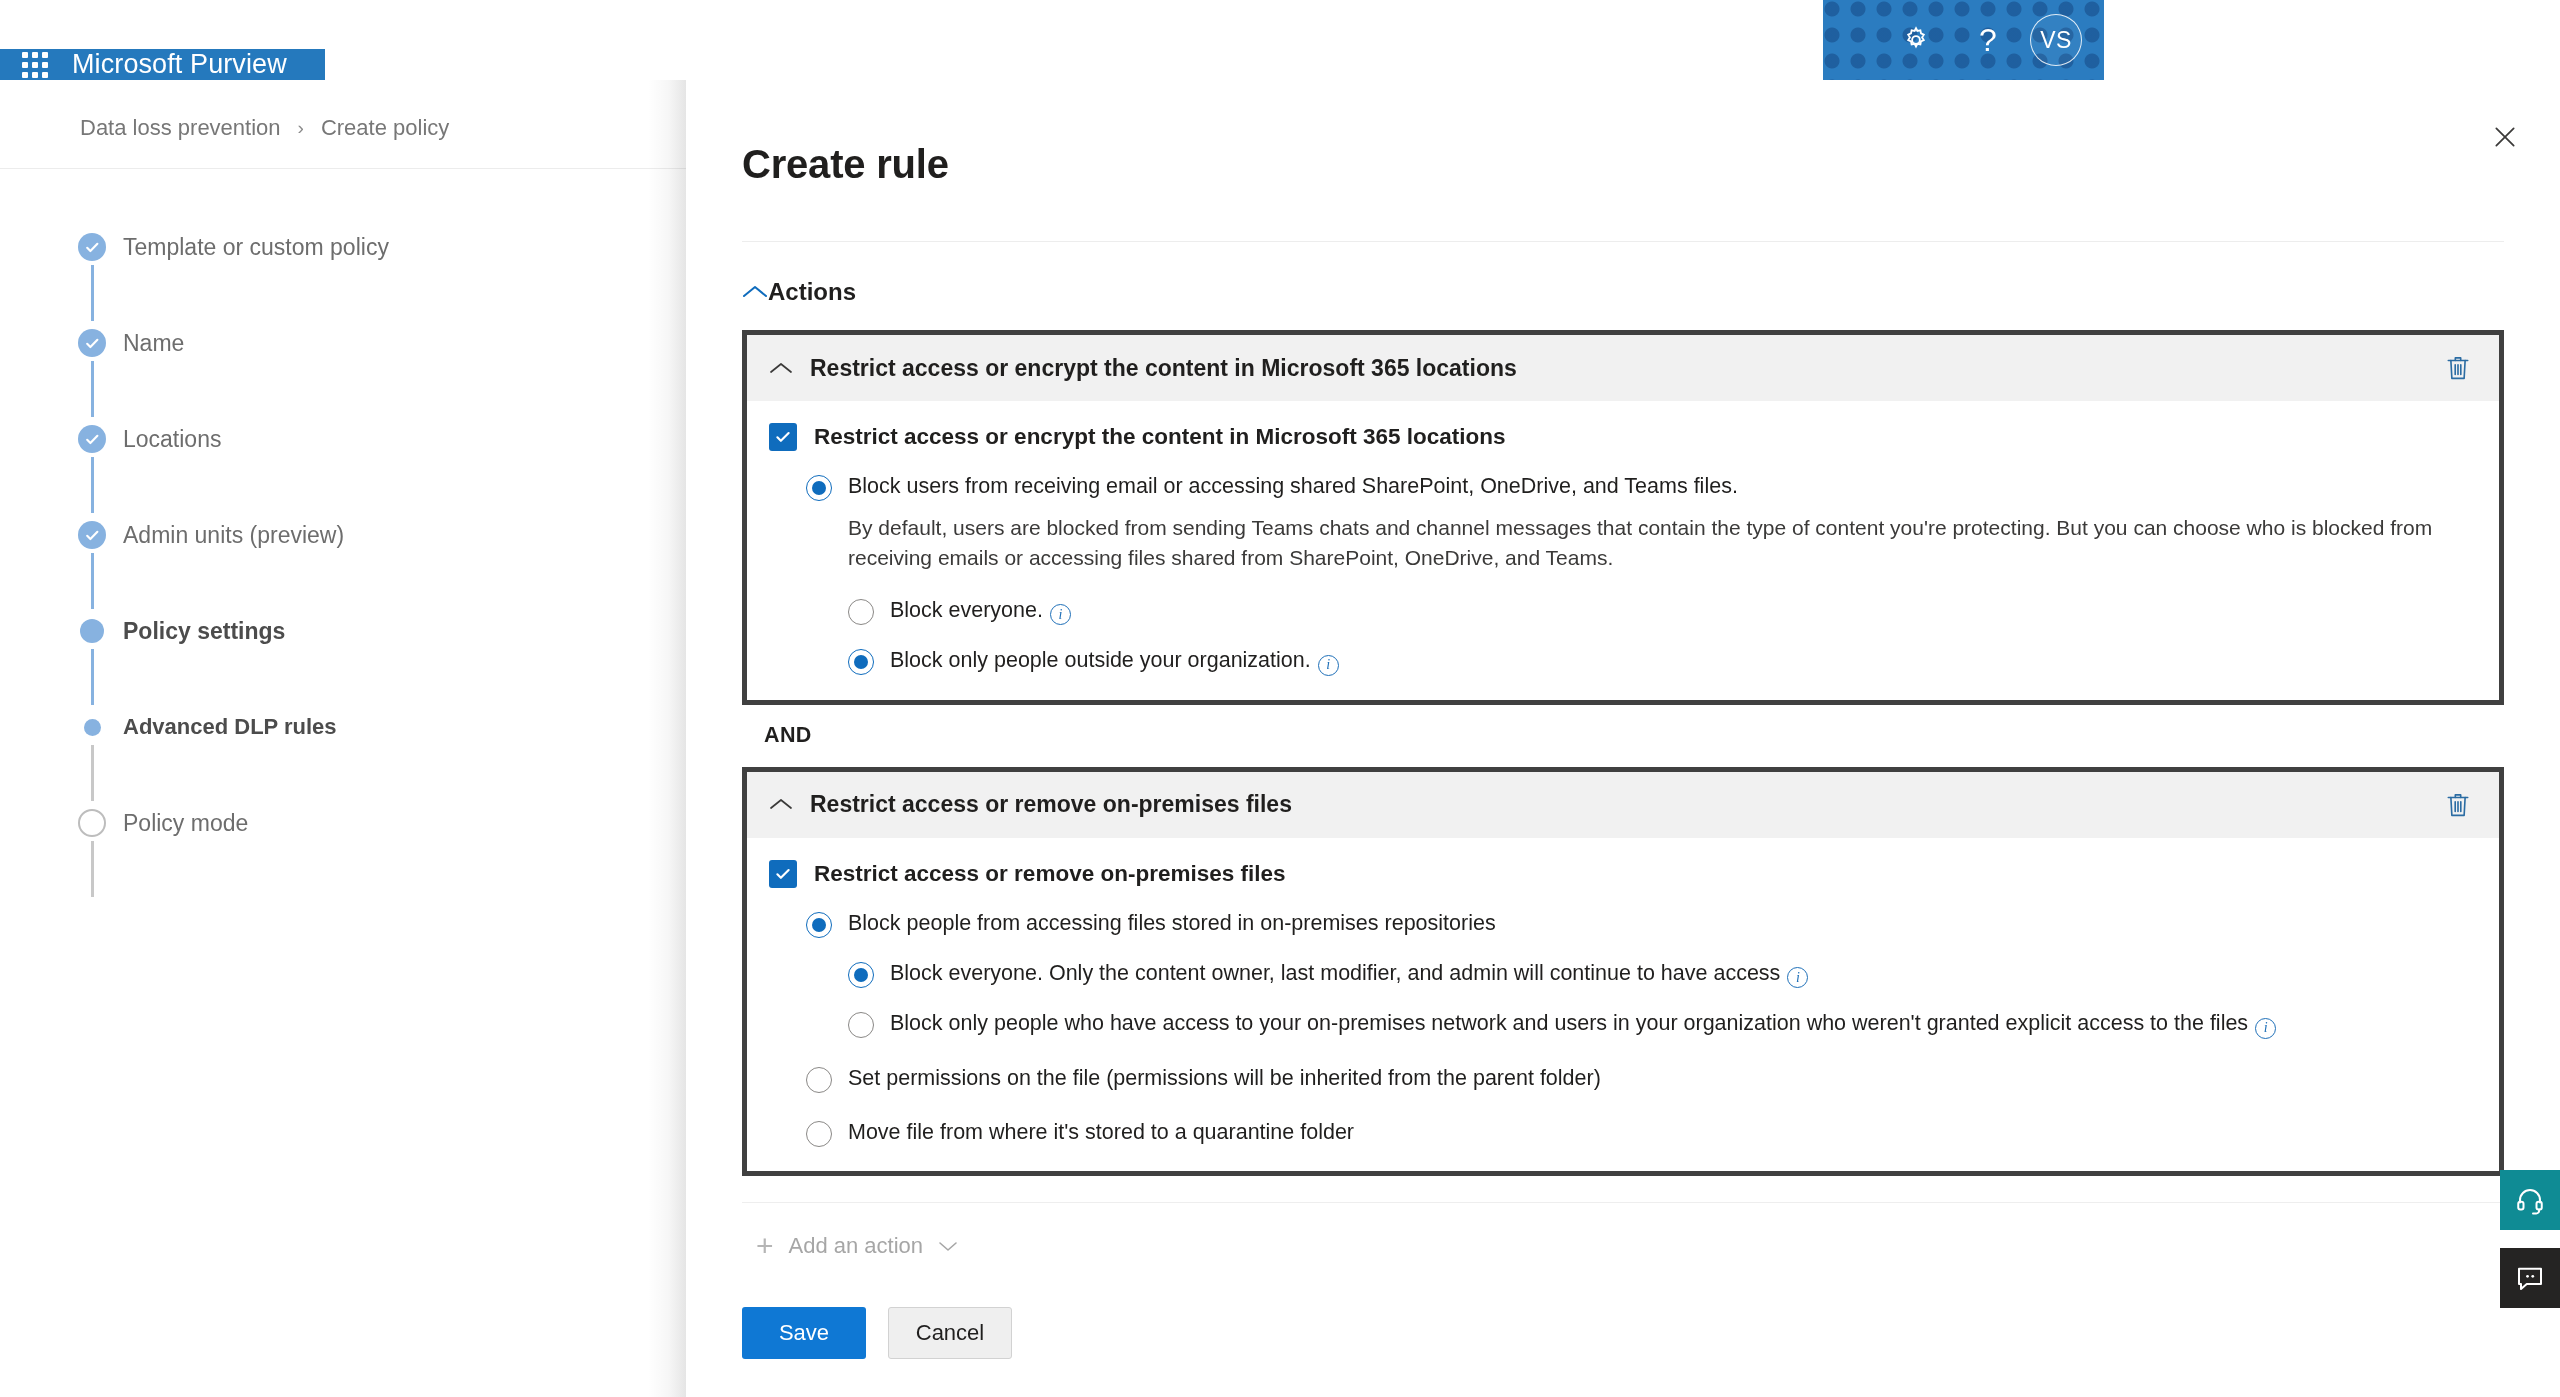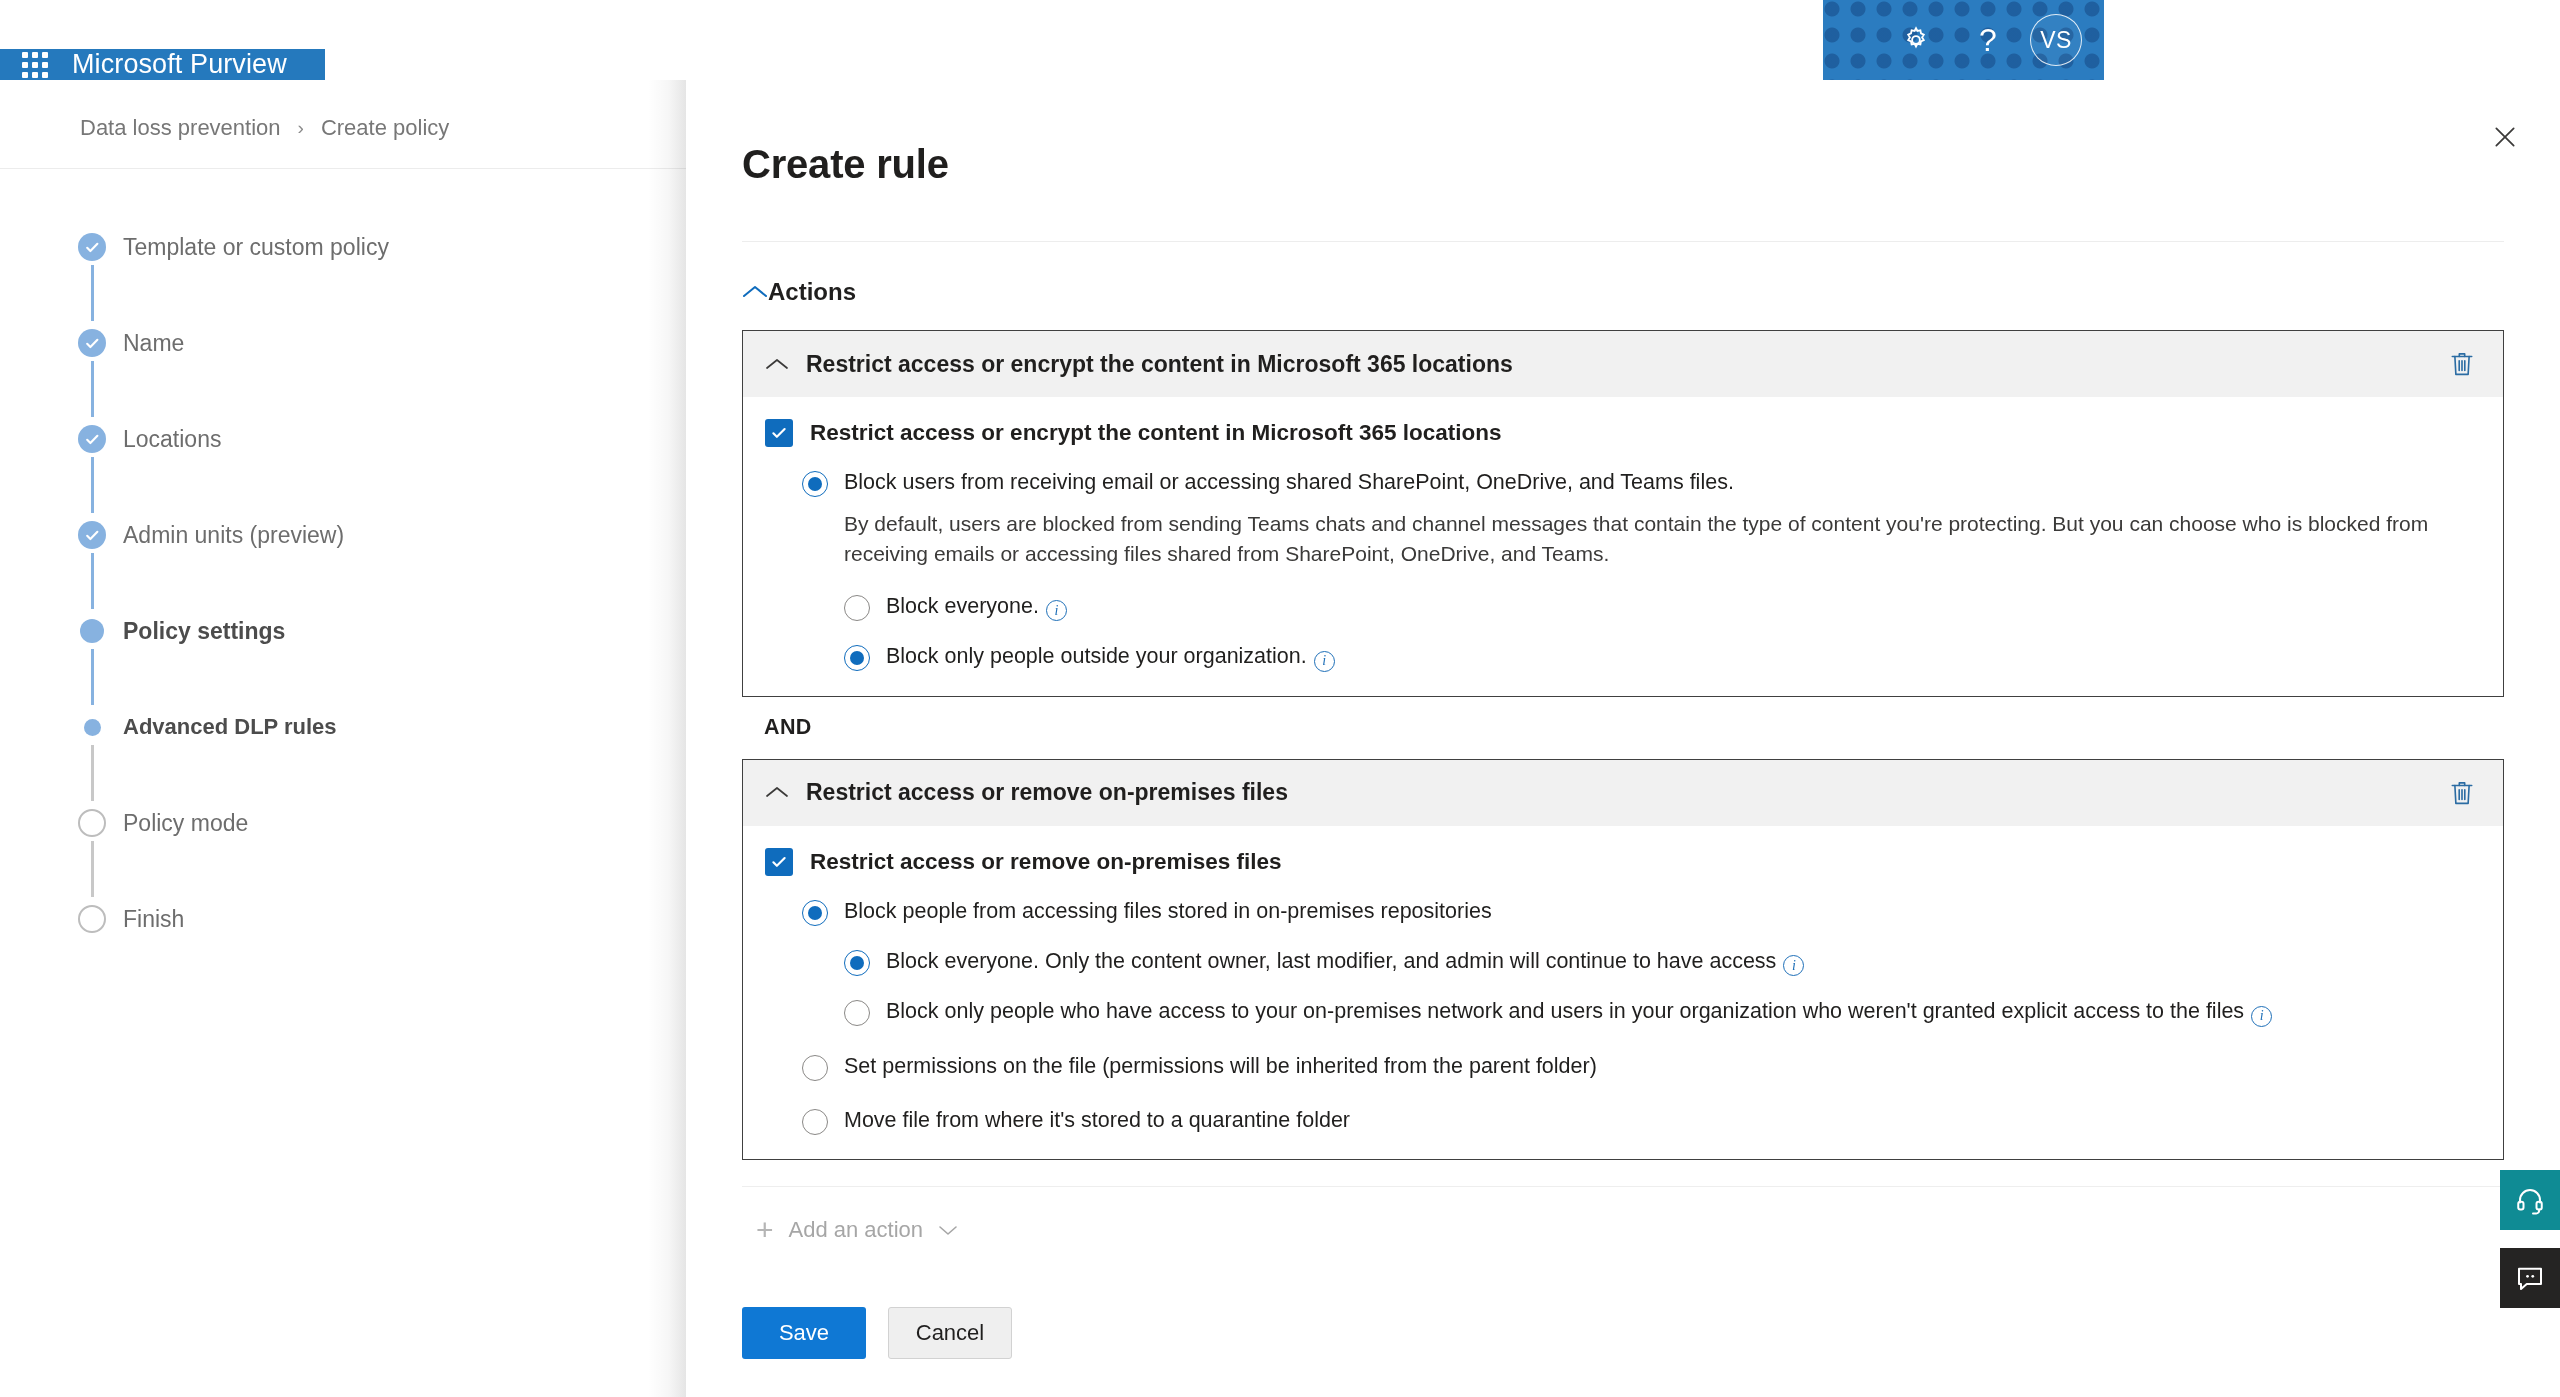--- a/index.html
+++ b/index.html
@@ -125,21 +125,21 @@
 
   .panel-body { flex: 1 1 auto; overflow: hidden; padding: 0 56px; }
 
   .sec-head {
     display: flex; align-items: center; gap: 0; margin-top: 36px; cursor: pointer;
   }
   .sec-head .chev { color: #0f6cbd; display: flex; }
   .sec-head .sec-title { font-size: 24px; font-weight: 700; color: #201f1e; }
   .sec-desc { margin-top: 22px; font-size: 21.5px; color: #3b3a39; }
 
-  .card { margin-top: 24px; border: 1px solid #404040; background: #fff; }
+  .card { margin-top: 24px; border: 5px solid #404040; background: #fff; }
   .card-head {
     height: 66px; background: #f1f1f1; display: flex; align-items: center;
     padding: 0 22px 0 22px; justify-content: space-between; cursor: pointer;
   }
   .card-head-l { display: flex; align-items: center; gap: 17px; }
   .card-head .chev { color: #3b3a39; display: flex; }
   .card-head .card-title { font-size: 23px; font-weight: 700; color: #201f1e; }
   .trash { color: #2b6ca3; display: flex; cursor: pointer; padding: 6px; }
 
   .card-body { padding: 22px 22px 24px 22px; }
@@ -291,24 +291,20 @@
     <div class="bar gray"></div>
     <div class="label sublabel">Advanced DLP rules</div>
   </div>
 
   <div class="step">
     <div class="dot todo"></div>
     <div class="bar gray"></div>
     <div class="label">Policy mode</div>
   </div>
 
-  <div class="step">
-    <div class="dot todo"></div>
-    <div class="label">Finish</div>
-  </div>
 
 </div>
 
 <div class="panel-shadow"></div>
 
 <div class="panel">
 
   <div class="panel-close">
     <svg width="26" height="26" viewBox="0 0 24 24" fill="none" stroke="#3b3a39" stroke-width="1.6" stroke-linecap="round">
         <path d="M4 4l16 16M20 4L4 20"></path>

